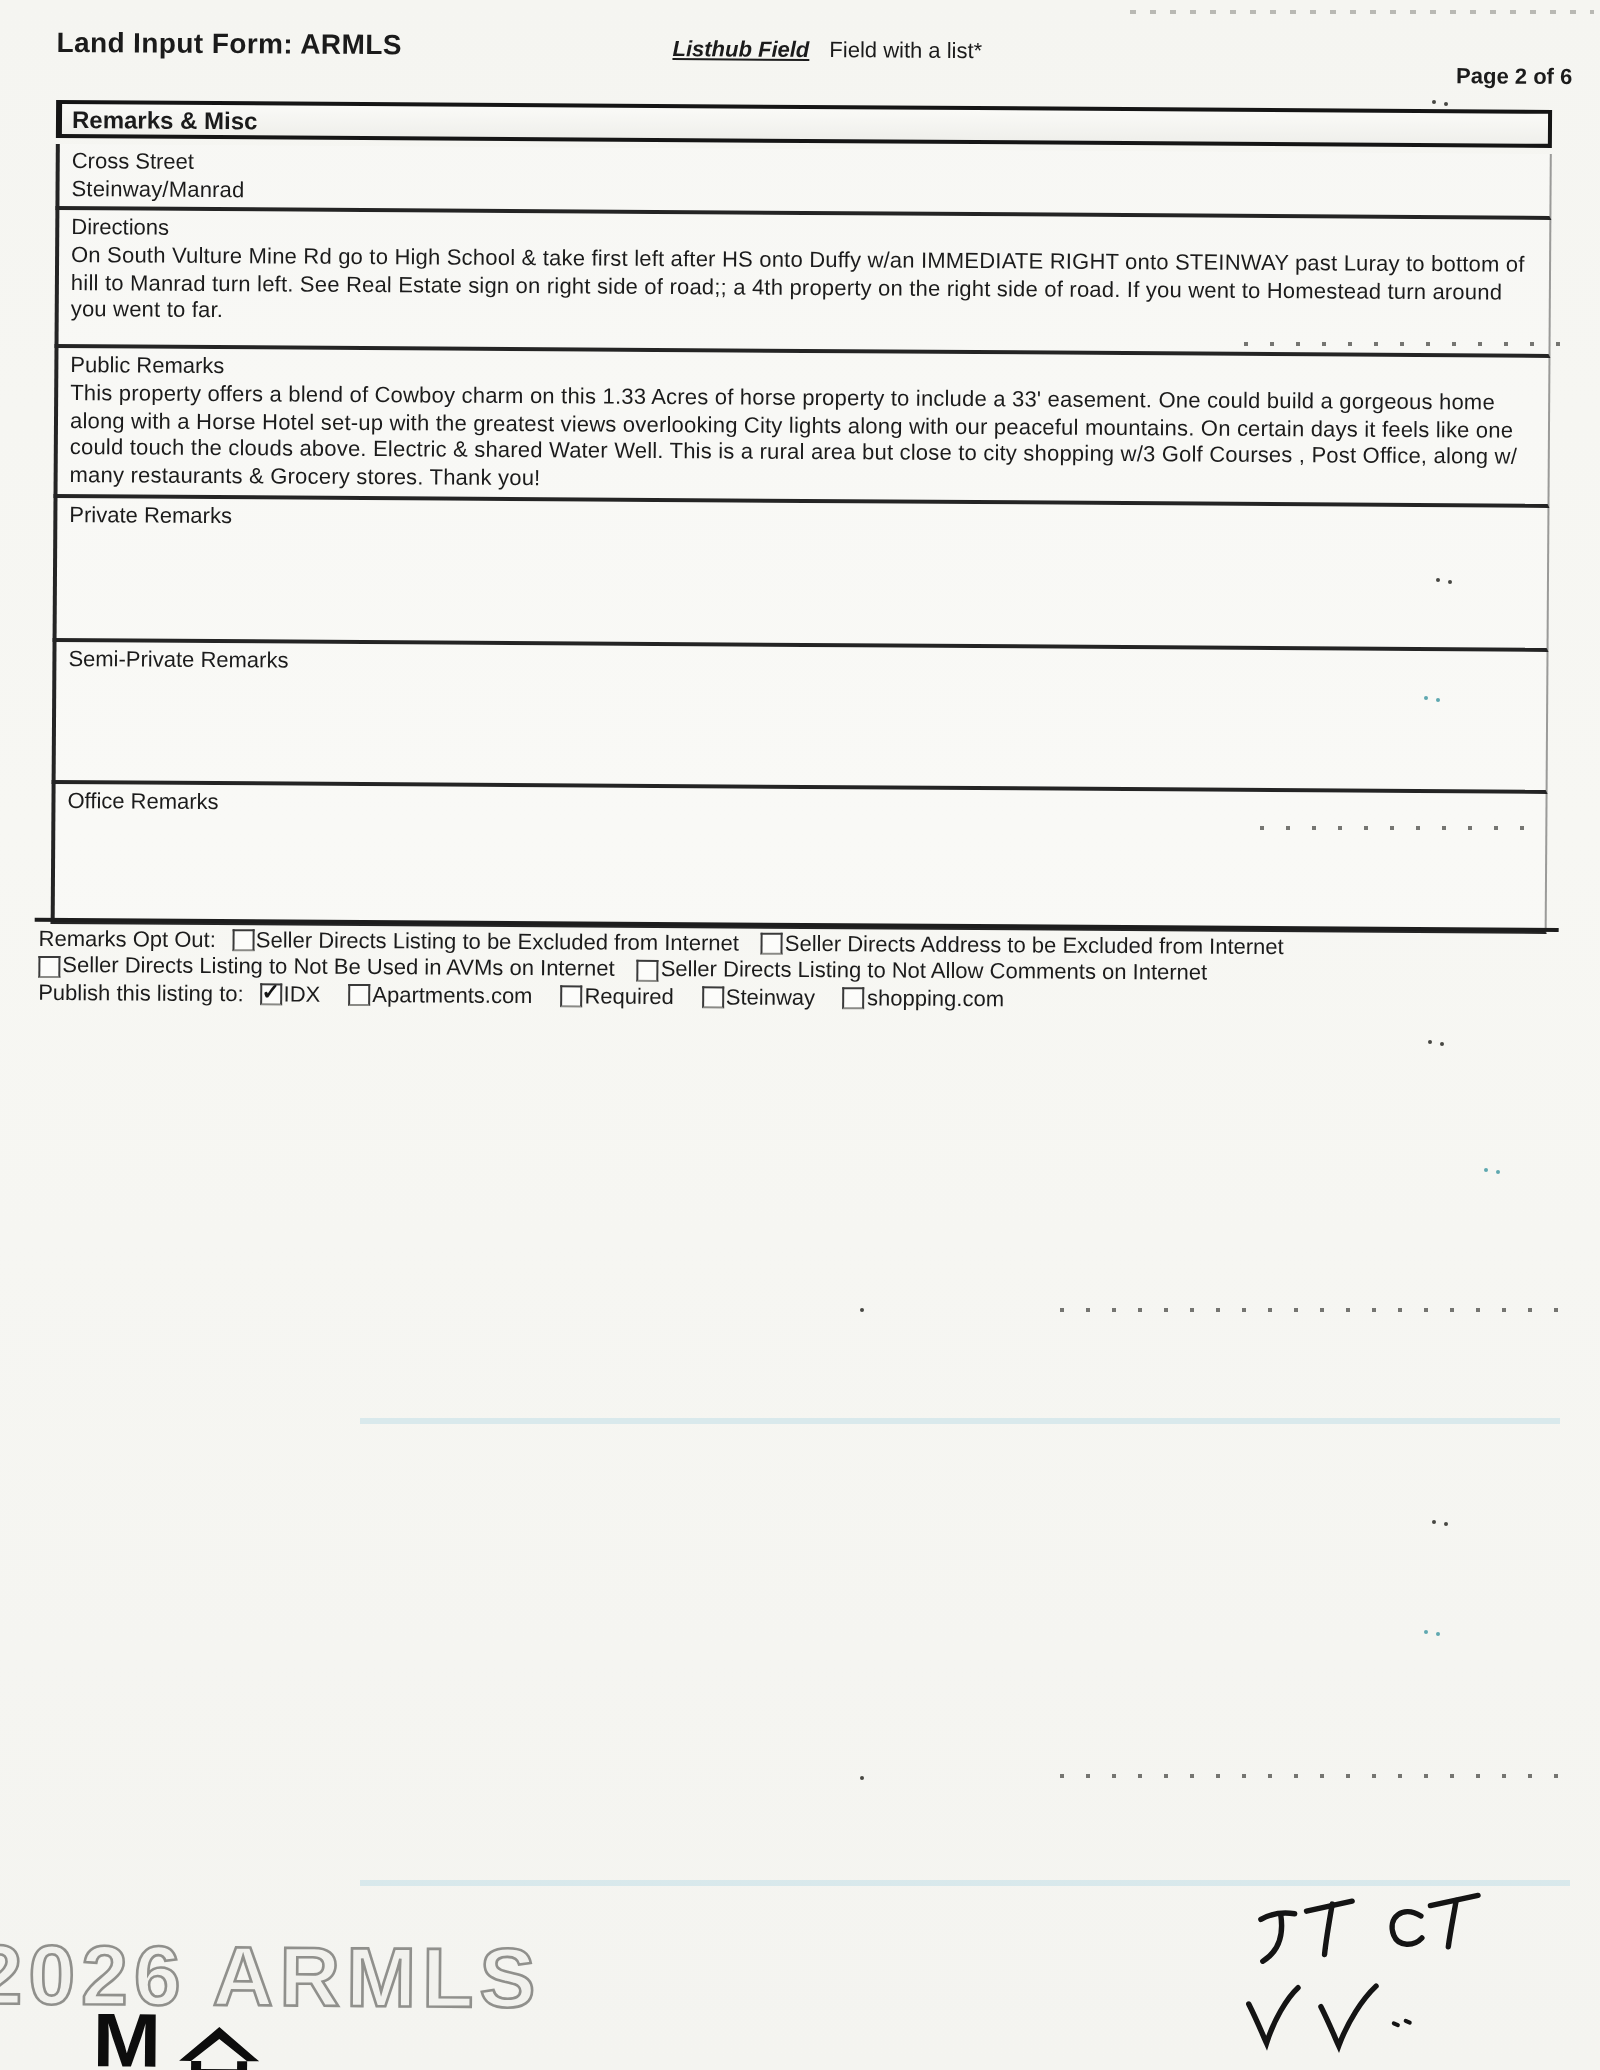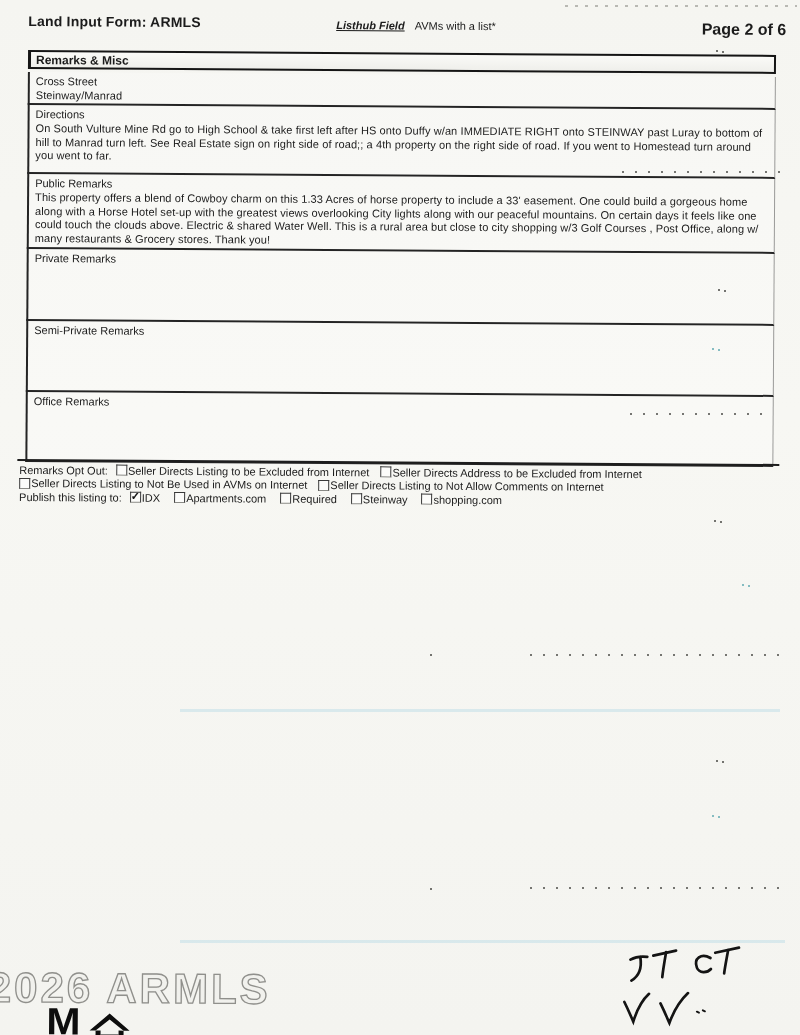--- a/index.html
+++ b/index.html
@@ -10,21 +10,21 @@
     color:#1b1b1b;
   }
   .page{position:absolute;inset:0;background:
     linear-gradient(180deg,#f5f5f1 0%,#f7f7f3 40%,#f4f4f0 100%);}
   .tilt{position:absolute;inset:0;transform:rotate(0.38deg);transform-origin:30px 60px;}
 
   
   .form-title{position:absolute;left:28px;top:13px;font-size:14px;font-weight:bold;letter-spacing:.2px}
   .legend{position:absolute;left:336px;top:17px;font-size:11px;white-space:nowrap}
   .legend .req{font-weight:bold;font-style:italic;text-decoration:underline;margin-right:10px}
-  .page-num{position:absolute;right:14px;top:16px;font-size:16px;font-weight:bold}
+  .page-num{position:absolute;right:14px;top:28px;font-size:11px;font-weight:bold}
 
   
   .form-area{position:absolute;left:28px;top:50px;width:748px}
   .section-bar{
     border:2px solid #151515;border-left-width:3px;
     height:12px;padding:1px 5px 2px;font-size:12px;font-weight:bold;
     background:linear-gradient(180deg,#fafaf7,#efefeb);
   }
   .field-box{
     border-left:2px solid #242424;
@@ -78,21 +78,21 @@
   .handwriting{position:absolute;left:608px;top:940px}
 </style>
 </head>
 <body>
 
 <div class="page">
   <div class="tilt">
 
     <div class="form-title">Land Input Form: ARMLS</div>
     <div class="legend">
-      <span class="req">Listhub Field</span><span>AVMs with a list*</span>
+      <span class="req">Listhub Field</span><span>Field with a list*</span>
     </div>
     <div class="page-num">Page 2 of 6</div>
 
     <div class="form-area">
       <div class="section-bar">Remarks &amp; Misc</div>
 
       <div class="field-box first h-cross">
         <div class="flabel">Cross Street</div>
         <div class="fvalue">Steinway/Manrad</div>
       </div>

